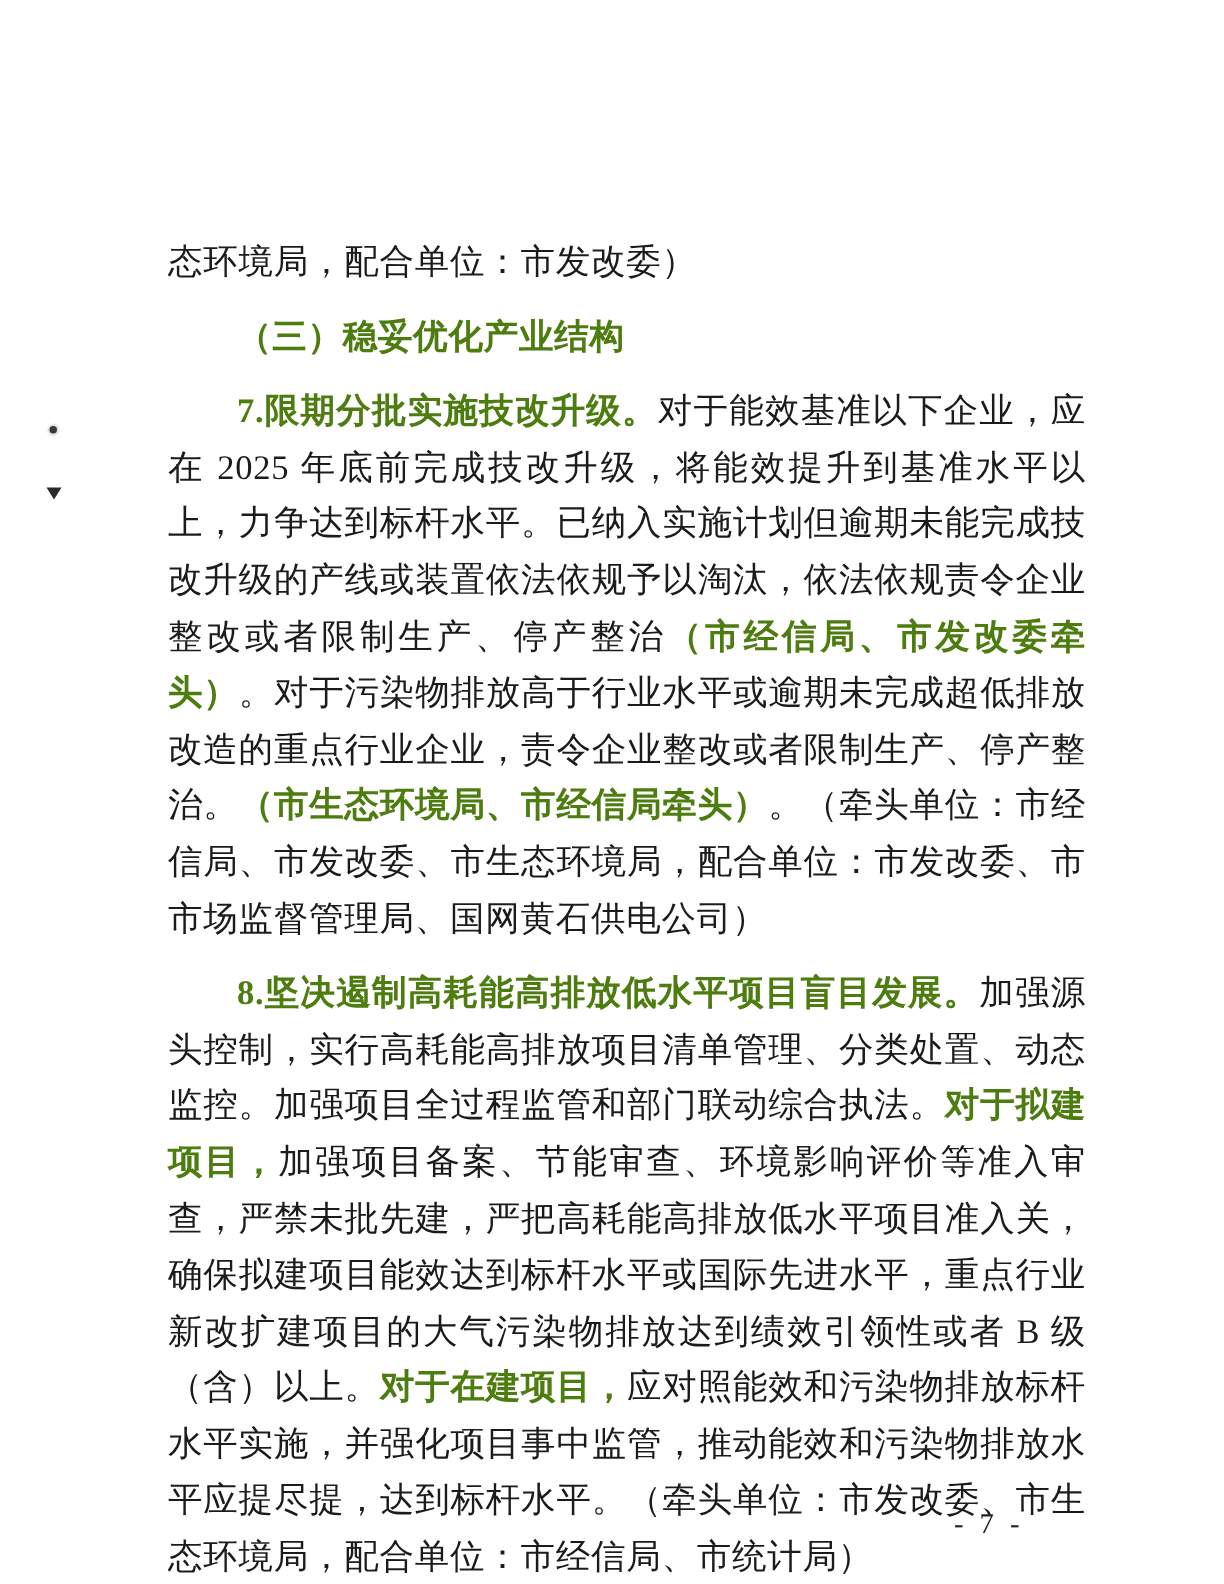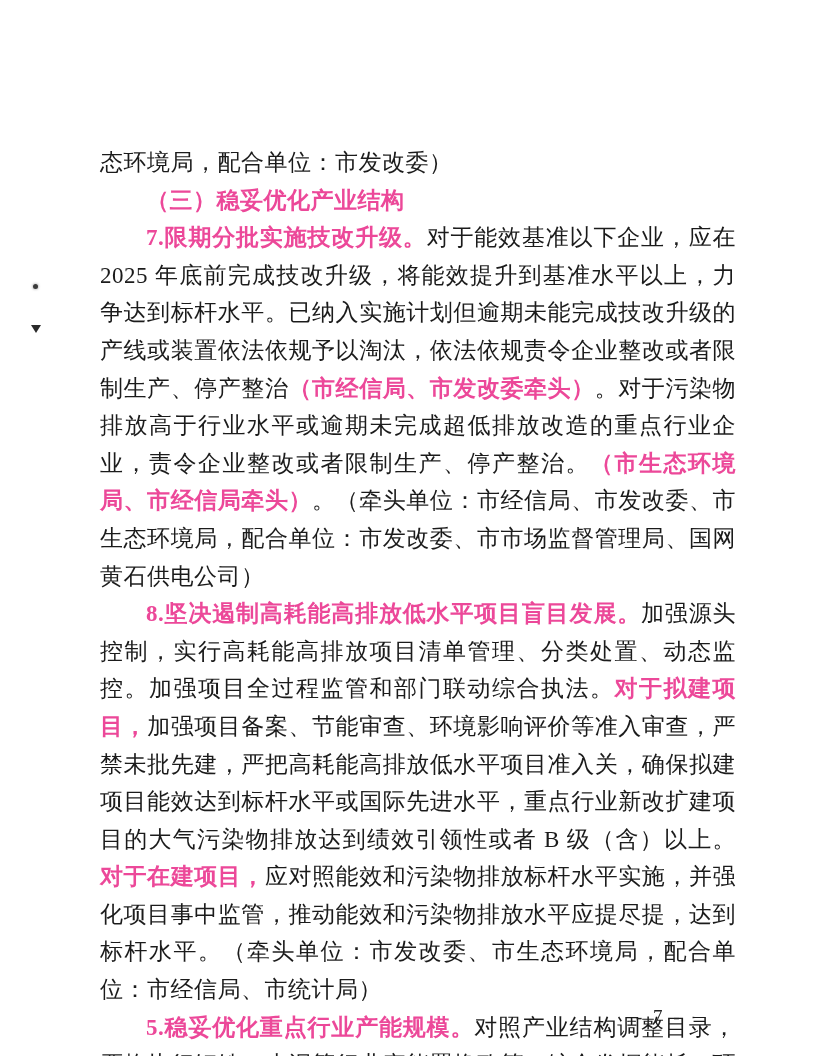--- a/index.html
+++ b/index.html
@@ -21,29 +21,29 @@
     top: 144px;
     width: 636px;
     color: #1b1b1b;
     font-size: 23px;
     line-height: 37.6px;
     letter-spacing: 0.5px;
     text-align: justify;
     text-justify: inter-ideograph;
   }
   .para {
-    margin: 0;
+    margin: 12px;
     padding: 0;
   }
   .para.indent {
     text-indent: 2em;
   }
   .seg.bold {
     font-weight: bold;
-    color: #ec4899;
+    color: #4d7c0f;
   }
   .page-number {
     position: absolute;
     left: 636px;
     top: 1006px;
     width: 120px;
     color: #222222;
     font-size: 19px;
     letter-spacing: 3px;
     text-align: left;

